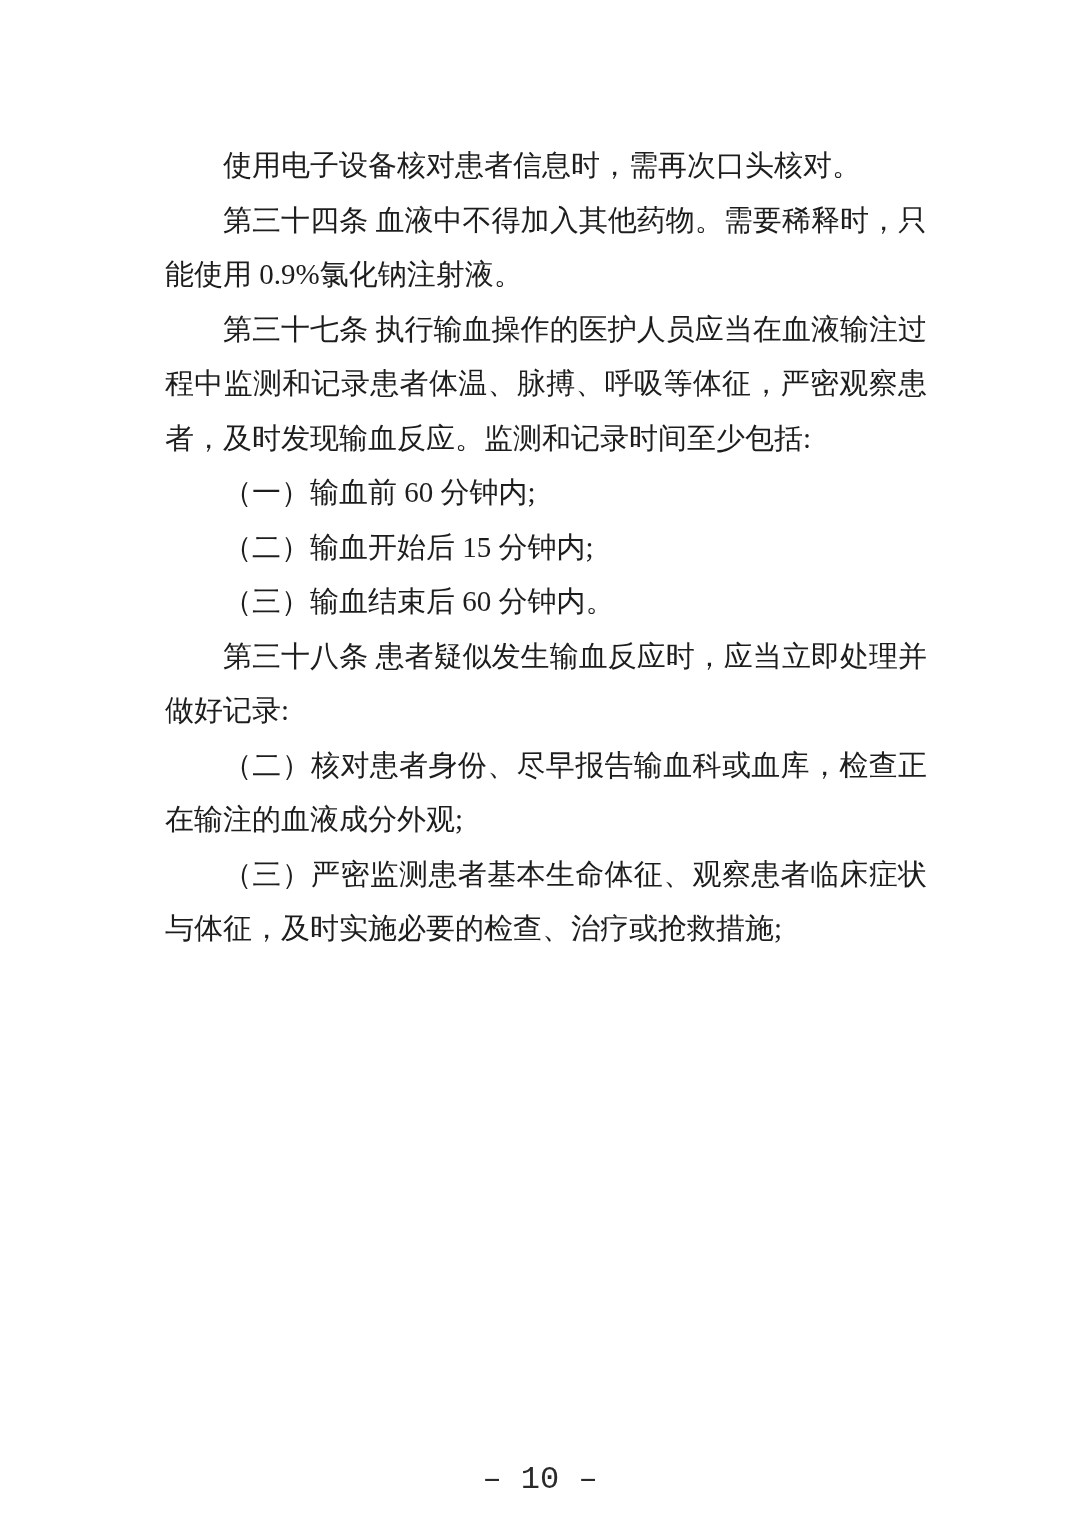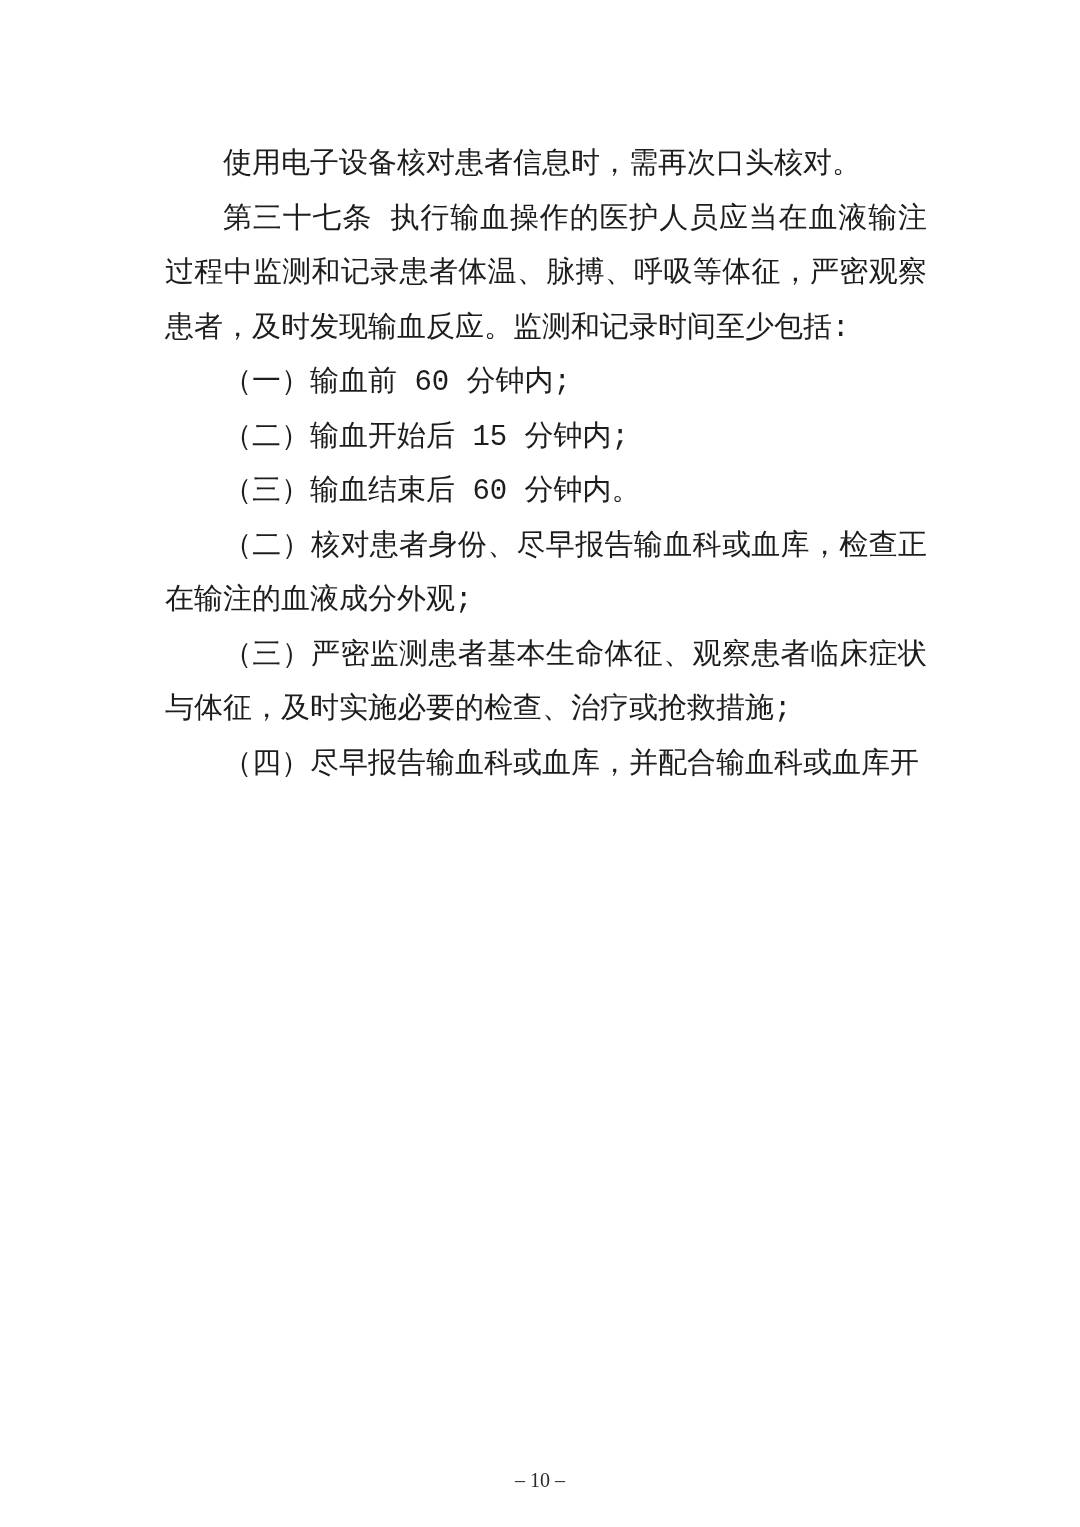--- a/index.html
+++ b/index.html
@@ -22,45 +22,46 @@
     width: 762px;
   }
   .para {
     margin: 0;
     padding: 0;
     font-size: 29px;
     line-height: 54.5px;
     color: #1d1d1d;
     text-align: justify;
     text-indent: 2em;
-    font-family: Liberation Mono, monospace;
+    font-family: Liberation Serif, serif;
     word-break: normal;
   }
   .footer {
     position: absolute;
     left: 0;
     right: 0;
     top: 1458px;
     text-align: center;
-    font-size: 20px;
+    font-size: 32px;
     line-height: 44px;
     color: #2a2a2a;
-    font-family: Liberation Serif, serif;
+    font-family: Liberation Mono, monospace;
   }
 </style>
 </head>
 <body>
 
 <div class="page">
   <div class="content">
     <p class="para">使用电子设备核对患者信息时，需再次口头核对。</p>
+    <p class="para">第三十四条 血液中不得加入其他药物。需要稀释时，只能使用 0.9%氯化钠注射液。</p>
     <p class="para">第三十七条 执行输血操作的医护人员应当在血液输注过程中监测和记录患者体温、脉搏、呼吸等体征，严密观察患者，及时发现输血反应。监测和记录时间至少包括:</p>
     <p class="para">（一）输血前 60 分钟内;</p>
     <p class="para">（二）输血开始后 15 分钟内;</p>
     <p class="para">（三）输血结束后 60 分钟内。</p>
+    <p class="para">第三十八条 患者疑似发生输血反应时，应当立即处理并做好记录:</p>
     <p class="para">（二）核对患者身份、尽早报告输血科或血库，检查正在输注的血液成分外观;</p>
     <p class="para">（三）严密监测患者基本生命体征、观察患者临床症状与体征，及时实施必要的检查、治疗或抢救措施;</p>
-    <p class="para">（四）尽早报告输血科或血库，并配合输血科或血库开</p>
   </div>
   <div class="footer">
     <span>– 10 –</span>
   </div>
 </div>
 
 </body></html>

